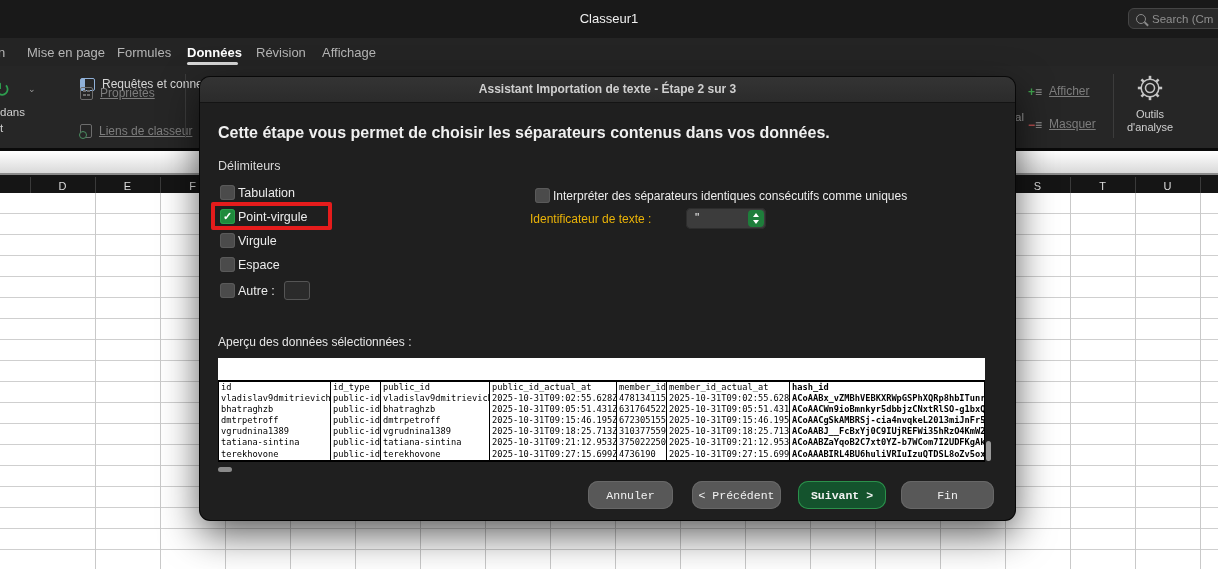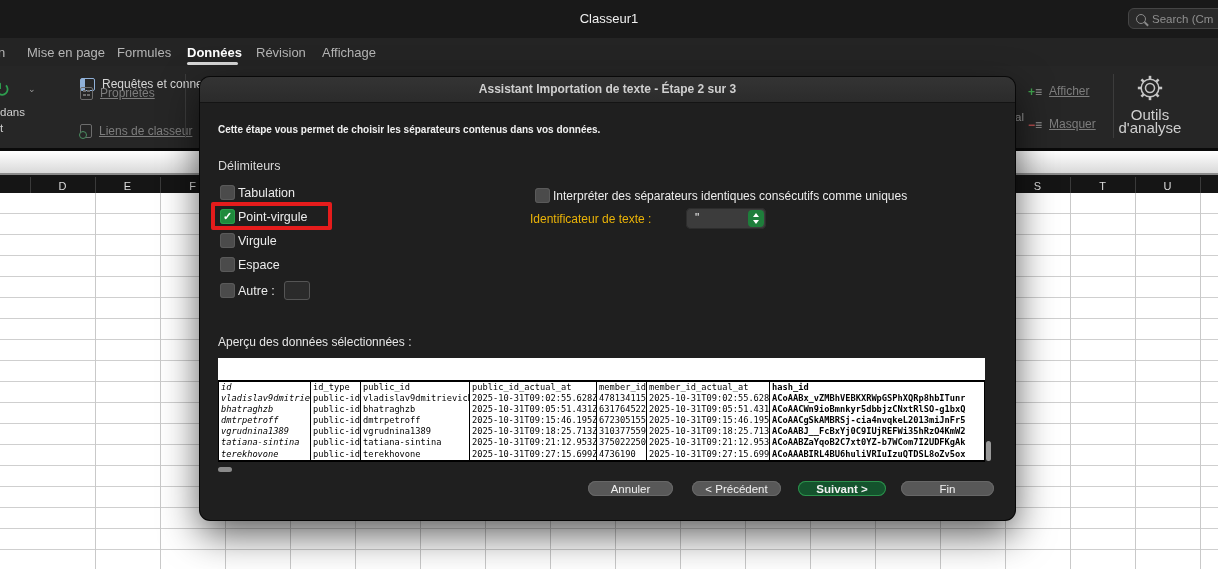--- a/index.html
+++ b/index.html
@@ -33,21 +33,21 @@
   .q-icon::before{content:'';position:absolute;left:0;top:0;bottom:0;width:4px;background:#8fb0d8;}
   .p-icon{width:11px;height:11px;border:1px solid #6d6d6d;border-radius:2px;position:relative;}
   .p-icon::before{content:'';position:absolute;left:2px;top:2px;width:3px;height:2px;background:#6d6d6d;box-shadow:0 4px 0 #6d6d6d;}
   .p-icon::after{content:'';position:absolute;right:2px;top:2px;width:3px;height:2px;background:#6d6d6d;box-shadow:0 4px 0 #6d6d6d;}
   .l-icon{width:10px;height:12px;border:1px solid #6d6d6d;border-radius:2px;position:relative;}
   .l-icon::after{content:'';position:absolute;left:-2px;bottom:-2px;width:6px;height:6px;
                  border:1.5px solid #4a8f62;border-radius:50%;background:#262626;}
   .oi-plus{color:#3fa34d;font-size:12px;font-weight:700;}
   .oi-minus{color:#c05050;font-size:12px;font-weight:700;}
   .oi-lines{color:#9a9a9a;font-size:12px;}
-  .analysis-label{text-align:center;font-size:15px;color:#cfcfcf;line-height:13px;width:66px;}
+  .analysis-label{text-align:center;font-size:11px;color:#cfcfcf;line-height:13px;width:66px;}
   .refresh-frag{color:#2e9e4f;font-size:21px;}
   .partial-txt{color:#cfcfcf;font-size:11.5px;}
 
   
   .fx-strip{left:0;top:148px;width:1218px;height:25px;
             background:linear-gradient(#ffffff,#d9d9d9);border-top:3px solid #0a0a0a;
             box-sizing:border-box;}
   .colheads{left:0;top:173px;width:1218px;height:20px;background:#151515;border-top:2px solid #8a8a8a;box-sizing:border-box;}
   .colcell{position:absolute;top:2px;width:65px;height:18px;line-height:18px;text-align:center;
            color:#dddddd;font-size:11px;}
@@ -57,21 +57,21 @@
           repeating-linear-gradient(to right,transparent 0 64px,#c9c9c9 64px 65px),
           repeating-linear-gradient(to bottom,transparent 0 20px,#cfcfcf 20px 21px);
         background-position:31px 0,0 0;}
 
   
   .dialog{left:200px;top:77px;width:815px;height:443px;background:#1f1f1f;border-radius:10px;
           box-shadow:0 14px 38px rgba(0,0,0,.65),0 0 0 1px #0b0b0b;z-index:10;}
   .dlg-titlebar{left:0;top:0;width:815px;height:26px;background:linear-gradient(#343434,#2b2b2b);
                 border-radius:10px 10px 0 0;border-bottom:1px solid #141414;box-sizing:border-box;}
   .dlg-title{width:100%;text-align:center;line-height:25px;color:#cfcfcf;font-size:12px;font-weight:700;}
-  .dlg-intro{left:18px;top:47px;color:#f0f0f0;font-size:10px;font-weight:700;}
+  .dlg-intro{left:18px;top:47px;color:#f0f0f0;font-size:16px;font-weight:700;}
   .section-label{color:#d8d8d8;font-size:12.5px;}
   .cbrow{position:absolute;display:flex;align-items:center;}
   .cb{width:15px;height:15px;border-radius:3.5px;background:#4b4b4b;
       box-shadow:inset 0 0 0 1px #5a5a5a;flex:0 0 auto;text-align:center;line-height:15px;
       color:transparent;font-size:11px;}
   .cb.checked{background:#1f8a3d;box-shadow:inset 0 0 0 1px #27a04a;color:#fff;font-weight:700;}
   .cb-label{margin-left:3px;color:#ececec;font-size:12.5px;white-space:nowrap;}
   .autre-input{margin-left:9px;width:24px;height:17px;background:#2b2b2b;border:1px solid #555;border-radius:3px;}
   .redbox{left:11px;top:125px;width:121px;height:28px;border:4px solid #e51c1c;border-radius:2px;box-sizing:border-box;}
   .qual-select{left:486px;top:131px;width:80px;height:21px;background:#3c3c3c;border-radius:5px;
@@ -84,22 +84,22 @@
                   border-right:3.5px solid transparent;border-top:4px solid #fff;}
   .pbox{left:18px;top:281px;width:767px;height:104px;background:#ffffff;}
   .ptable{position:absolute;left:0;top:22px;width:767px;height:82px;display:flex;
           border:1px solid #000;border-top-width:2px;border-bottom-width:2px;box-sizing:border-box;overflow:hidden;}
   .pcol{flex:0 0 auto;border-right:1px solid #000;box-sizing:border-box;overflow:hidden;}
   .pcol:last-child{border-right:none;}
   .pcell{height:11.1px;line-height:11.3px;font-family:"DejaVu Sans Mono",monospace;font-size:8.7px;
          color:#000;white-space:pre;overflow:hidden;padding-left:2px;}
   .vscroll{left:786px;top:364px;width:5px;height:20px;background:#999;border-radius:3px;}
   .hscroll{left:18px;top:390px;width:14px;height:5px;background:#8a8a8a;border-radius:3px;}
-  .dlg-btn{position:absolute;top:404px;height:15px;background:#585858;border:none;border-radius:10px;
-           color:#f2f2f2;font-size:11.5px;font-family:Liberation Sans, sans-serif;
+  .dlg-btn{position:absolute;top:404px;height:28px;background:#585858;border:none;border-radius:10px;
+           color:#f2f2f2;font-size:11.5px;font-family:Liberation Mono, monospace;
            box-shadow:inset 0 0 0 1px #676767;}
   .dlg-btn.primary{background:#14532d;box-shadow:inset 0 0 0 1px #2b914b;font-weight:700;}
 </style>
 </head>
 <body>
 
 <div class="stage">
 
   <div class="abs titlebar">
     <div class="abs win-title">Classeur1</div>
@@ -230,21 +230,21 @@
     <div class="abs section-label" style="left:330px;top:135px;color:#eab308;font-size:12px">Identificateur de texte :</div>
     <div class="abs qual-select">
       <span class="qual-value">"</span>
       <span class="stepper"></span>
     </div>
 
     <div class="abs section-label" style="left:18px;top:258px;color:#e6e6e6;font-size:12px">Aperçu des données sélectionnées :</div>
 
     <div class="abs pbox">
       <div class="ptable">
-          <div class="pcol" style="width: 92px; font-style: italic;">
+          <div class="pcol" style="width: 112px;">
             <div class="pcell">id</div>
             <div class="pcell">vladislav9dmitrievich</div>
             <div class="pcell">bhatraghzb</div>
             <div class="pcell">dmtrpetroff</div>
             <div class="pcell">vgrudnina1389</div>
             <div class="pcell">tatiana-sintina</div>
             <div class="pcell">terekhovone</div>
           </div>
           <div class="pcol" style="width: 50px;">
             <div class="pcell">id_type</div>

